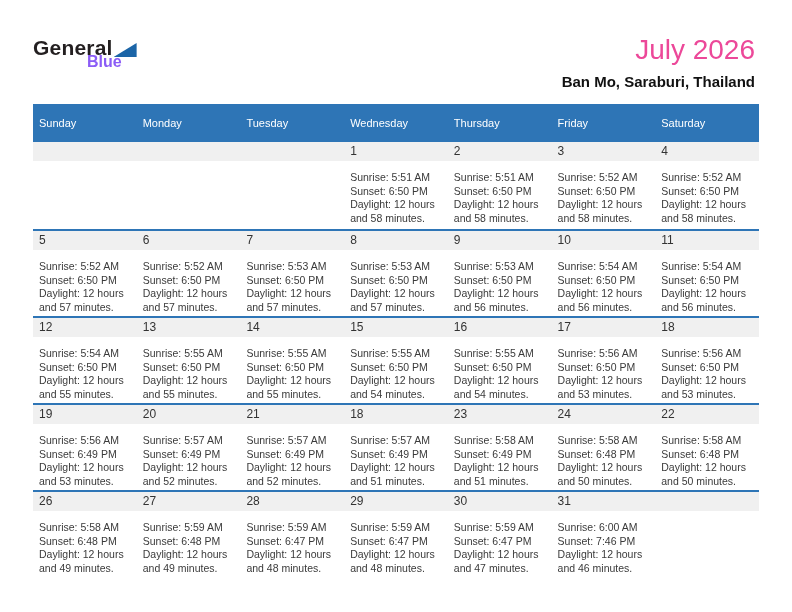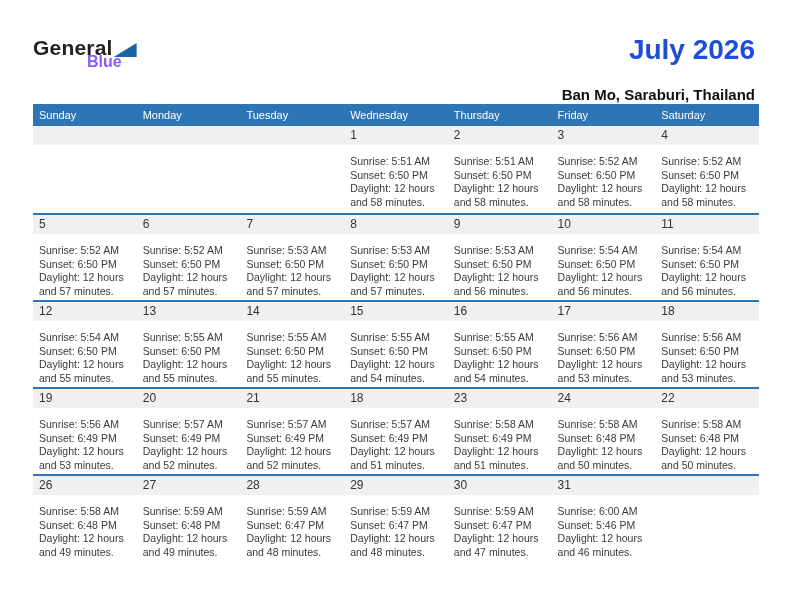--- a/index.html
+++ b/index.html
@@ -9,27 +9,27 @@
   
   .logo { position: absolute; left: 33px; top: 36px; font-weight: bold; }
   .logo-top { display: flex; align-items: flex-end; }
   .logo-word1 { font-size: 21px; color: #231f20; letter-spacing: 0.2px; }
   .logo-triangle { width: 23px; height: 14px; background: #1b65a7;
     clip-path: polygon(0 100%, 100% 0, 100% 100%); margin-left: 1px; margin-bottom: 3px; }
   .logo-word2 { font-size: 16px; color: #8b5cf6; margin-top: -7px; padding-left: 54px; }
 
   
   .title-block { position: absolute; top: 33px; right: 37px; text-align: right; }
-  .cal-title { font-size: 28px; color: #1d4ed8; font-weight: 700; line-height: 34px; }
-  .cal-subtitle { font-size: 15px; color: #111111; font-weight: 700; margin-top: 19px; }
+  .cal-title { font-size: 28px; color: #ec4899; font-weight: 400; line-height: 34px; }
+  .cal-subtitle { font-size: 15px; color: #111111; font-weight: 700; margin-top: 6px; }
 
   
   .calendar { position: absolute; left: 33px; top: 104px; width: 726px; }
   .dow-header { display: grid; grid-template-columns: repeat(7, 1fr); background: #2e75b6;
-    height: 22px; align-items: center; }
+    height: 38px; align-items: center; }
   .dow-cell { color: #ffffff; font-size: 11px; padding-left: 6px; white-space: nowrap; }
 
   .week-row { display: grid; grid-template-columns: repeat(7, 1fr); height: 87px; }
   .week-row.bordered { border-top: 2px solid #2e75b6; }
   .day-cell { overflow: hidden; }
   .day-num { height: 19px; background: #f0f0f0; font-size: 12px; color: #333333;
     padding-left: 6px; padding-top: 2px; }
   .day-info { padding: 10px 2px 0 6px; font-size: 10.5px; color: #3a3a3a; line-height: 13.5px; }
 </style>
 </head>
@@ -347,21 +347,21 @@
             <div>Sunrise: 5:59 AM</div>
             <div>Sunset: 6:47 PM</div>
             <div>Daylight: 12 hours</div>
             <div>and 47 minutes.</div>
           </div>
         </div>
         <div class="day-cell">
           <div class="day-num">31</div>
           <div class="day-info">
             <div>Sunrise: 6:00 AM</div>
-            <div>Sunset: 5:46 PM</div>
+            <div>Sunset: 7:46 PM</div>
             <div>Daylight: 12 hours</div>
             <div>and 46 minutes.</div>
           </div>
         </div>
         <div class="day-cell">
           <div class="day-num"></div>
           <div class="day-info"></div>
         </div>
       </div>
     </div>

